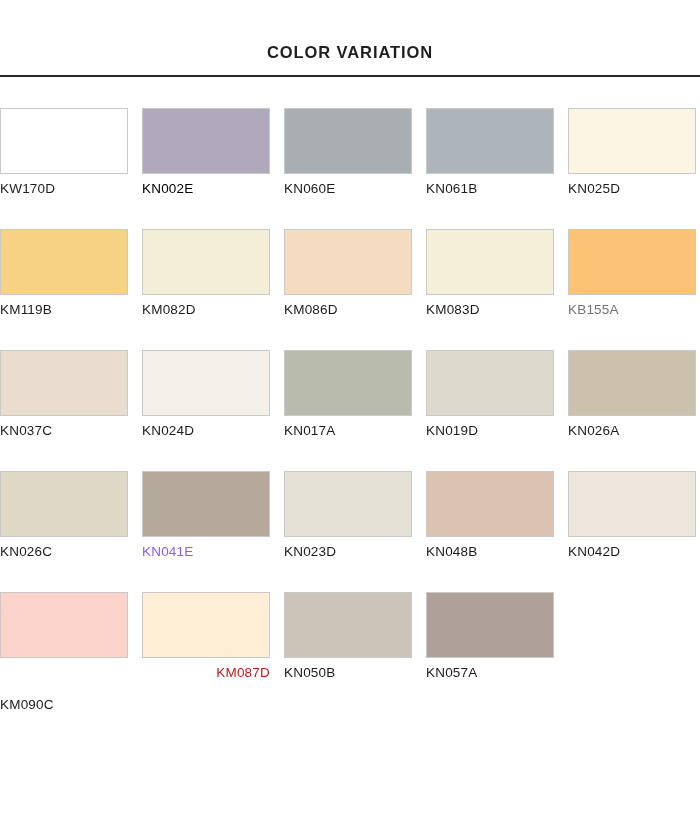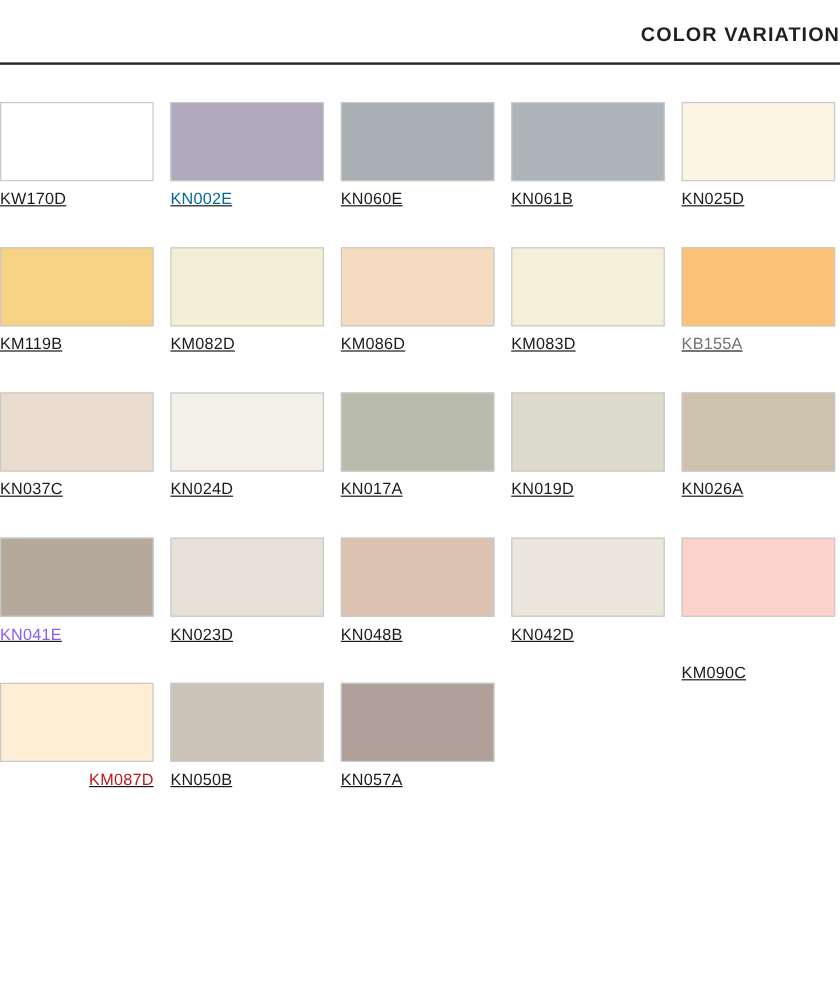--- a/index.html
+++ b/index.html
@@ -12,22 +12,22 @@
     width: 700px;
     height: 834px;
     font-family: "Liberation Sans", "DejaVu Sans", sans-serif;
     color: #1a1a1a;
     overflow: hidden;
     position: relative;
   }
 
   
   .page-header {
-    padding-top: 21px;
-    text-align: right;
+    padding-top: 44px;
+    text-align: center;
   }
   .page-title {
     font-size: 16.5px;
     font-weight: bold;
     letter-spacing: 0.9px;
     color: #1f1f1f;
     line-height: 1;
     margin: 0;
     white-space: nowrap;
   }
@@ -40,21 +40,20 @@
 
   
   .swatch-grid {
     margin-top: 31px;
     display: grid;
     grid-template-columns: repeat(5, 128px);
     column-gap: 14px;
     row-gap: 0;
     width: 700px;
     box-sizing: border-box;
-    text-decoration: underline;
   }
   .swatch-cell {
     width: 128px;
     height: 121px;
     box-sizing: border-box;
   }
   .swatch-chip {
     width: 128px;
     height: 66px;
     border: 1px solid #c9c9c9;
@@ -80,21 +79,21 @@
   <div class="header-rule"></div>
 </div>
 
 <div class="swatch-grid">
     <div class="swatch-cell">
       <span class="swatch-chip" style="background: rgb(255, 255, 255); border-color: rgb(201, 201, 201);"></span>
       <span class="swatch-label" style="color: rgb(28, 28, 28);">KW170D</span>
     </div>
     <div class="swatch-cell">
       <span class="swatch-chip" style="background: rgb(176, 169, 189); border-color: rgb(201, 201, 201);"></span>
-      <span class="swatch-label" style="color: #0369a1;">KN002E</span>
+      <span class="swatch-label" style="color: #000000;">KN002E</span>
     </div>
     <div class="swatch-cell">
       <span class="swatch-chip" style="background: rgb(169, 174, 179); border-color: rgb(201, 201, 201);"></span>
       <span class="swatch-label" style="color: rgb(28, 28, 28);">KN060E</span>
     </div>
     <div class="swatch-cell">
       <span class="swatch-chip" style="background: rgb(173, 181, 187); border-color: rgb(201, 201, 201);"></span>
       <span class="swatch-label" style="color: rgb(28, 28, 28);">KN061B</span>
     </div>
     <div class="swatch-cell">
@@ -135,20 +134,24 @@
     </div>
     <div class="swatch-cell">
       <span class="swatch-chip" style="background: rgb(220, 217, 205); border-color: rgb(201, 201, 201);"></span>
       <span class="swatch-label" style="color: rgb(28, 28, 28);">KN019D</span>
     </div>
     <div class="swatch-cell">
       <span class="swatch-chip" style="background: rgb(204, 193, 172); border-color: rgb(201, 201, 201);"></span>
       <span class="swatch-label" style="color: rgb(28, 28, 28);">KN026A</span>
     </div>
     <div class="swatch-cell">
+      <span class="swatch-chip" style="background: rgb(223, 216, 198); border-color: rgb(201, 201, 201);"></span>
+      <span class="swatch-label" style="color: rgb(28, 28, 28);">KN026C</span>
+    </div>
+    <div class="swatch-cell">
       <span class="swatch-chip" style="background: rgb(180, 169, 155); border-color: rgb(201, 201, 201);"></span>
       <span class="swatch-label" style="color: #8b5cf6;">KN041E</span>
     </div>
     <div class="swatch-cell">
       <span class="swatch-chip" style="background: rgb(229, 225, 215); border-color: rgb(201, 201, 201);"></span>
       <span class="swatch-label" style="color: rgb(28, 28, 28);">KN023D</span>
     </div>
     <div class="swatch-cell">
       <span class="swatch-chip" style="background: rgb(220, 194, 177); border-color: rgb(201, 201, 201);"></span>
       <span class="swatch-label" style="color: rgb(28, 28, 28);">KN048B</span>

